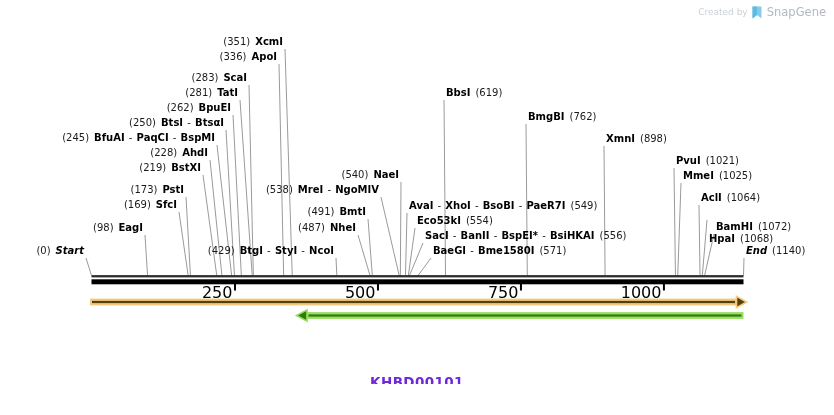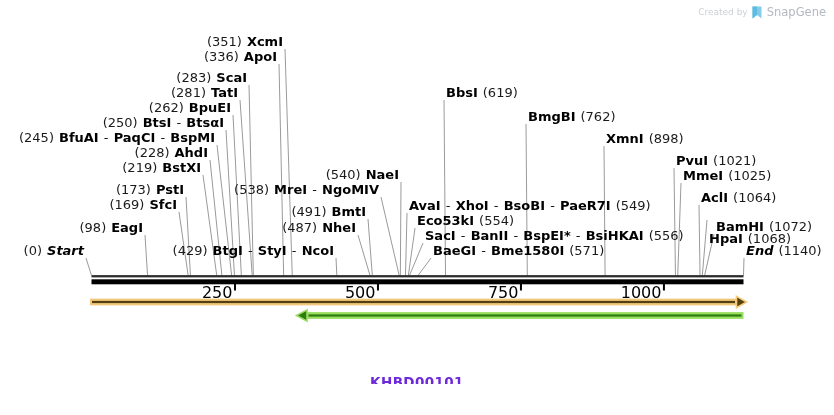--- a/index.html
+++ b/index.html
@@ -1,20 +1,20 @@
 <!DOCTYPE html>
 <html><head>
 <meta charset="utf-8">
 <style>
   html,body{margin:0;padding:0;background:#fff;}
   .stage{position:relative;width:834px;height:384px;background:#ffffff;
          font-family:"DejaVu Sans",sans-serif;overflow:hidden;}
   svg.layer{position:absolute;left:0;top:0;}
   #labels{position:absolute;left:0;top:0;width:834px;height:415px;}
-  .site{position:absolute;white-space:nowrap;font-size:13px;line-height:14px;color:#1a1a1a;}
+  .site{position:absolute;white-space:nowrap;font-size:10px;line-height:14px;color:#1a1a1a;}
   .site.L{text-align:right;}
   .site .nm{font-weight:bold;color:#000;}
   .site .sep{margin:0 1px;font-weight:normal;}
   .site.L .pos{margin-right:5px;}
   .site.R .pos{margin-left:5px;}
   .site.term .nm{font-style:italic;}
   .tick-num{position:absolute;font-size:16px;color:#000;}
   .watermark{position:absolute;top:5px;right:8px;display:flex;align-items:center;gap:4px;}
   .watermark .created{font-size:9px;color:#ccd1d6;}
   .watermark .brand{font-size:11.5px;color:#b3b9c0;}

